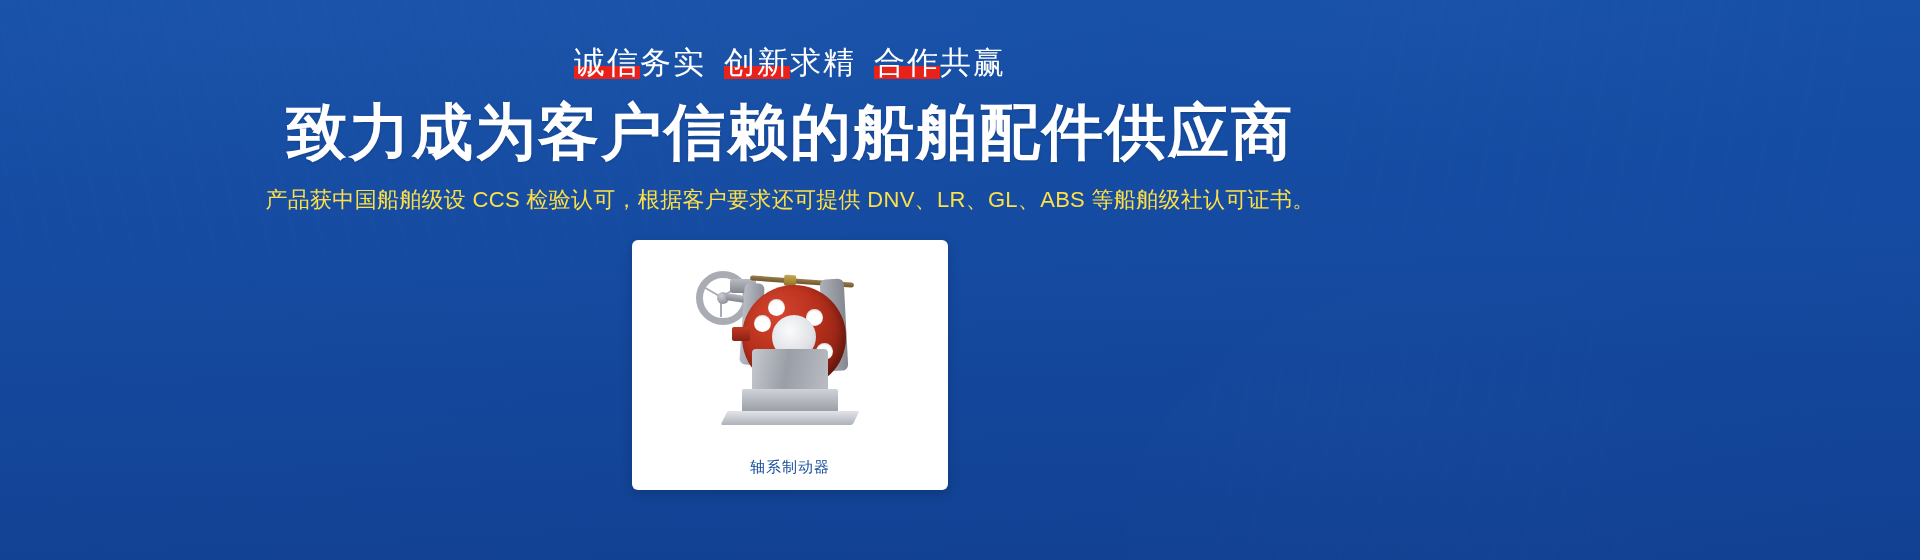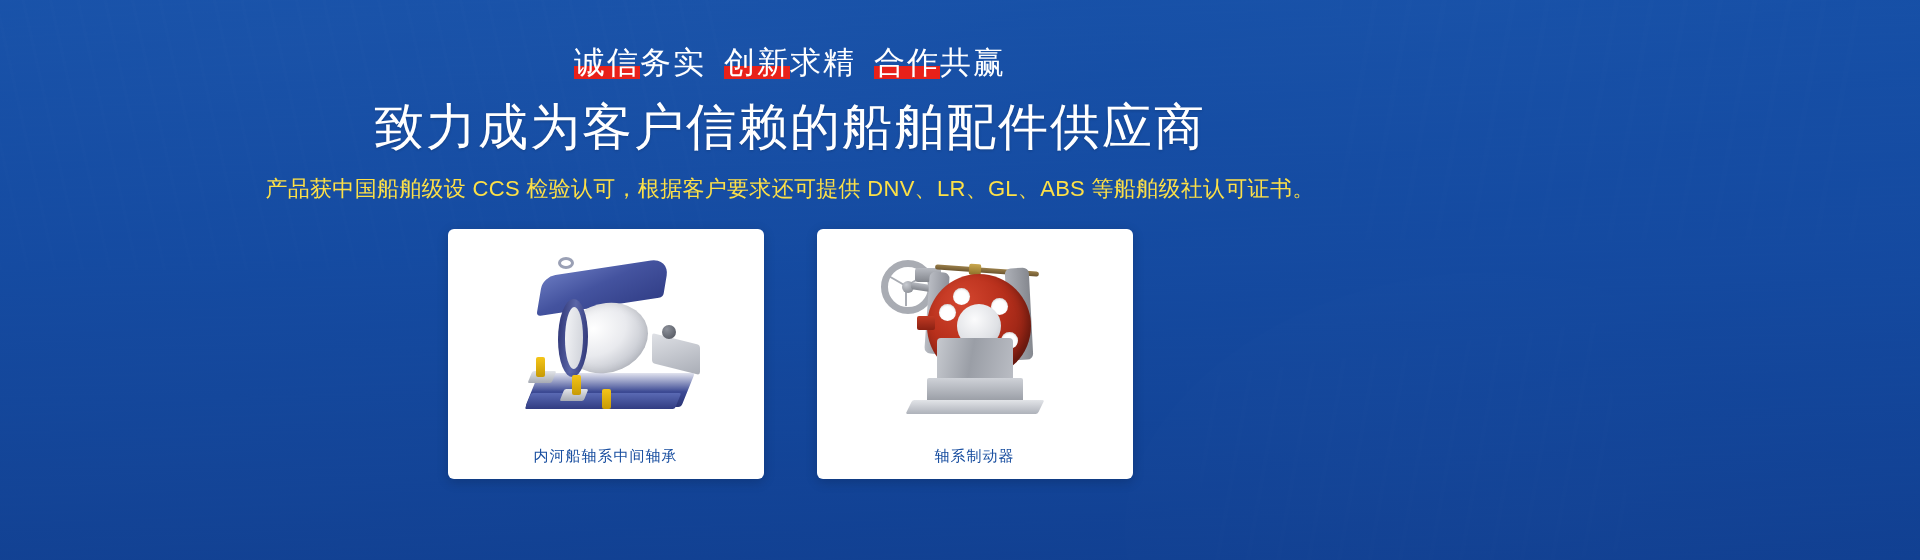--- a/index.html
+++ b/index.html
@@ -116,23 +116,23 @@
     position:absolute;
     left:0; right:0; bottom:-1px;
     height:13px;
     background:#e8211a;
     z-index:-1;
   }
   .tagline .gap{ display:inline-block; width:18px; }
 
   .headline{
     margin-top:24px;
-    font-size:50px;
+    font-size:61px;
     line-height:1;
-    font-weight:normal;
+    font-weight:bold;
     color:#ffffff;
     letter-spacing:2px;
     white-space:nowrap;
     text-shadow:0 1px 3px rgba(0,0,0,.18);
   }
 
   .subtitle{
     margin-top:26px;
     font-size:22px;
     line-height:1;
@@ -419,42 +419,20 @@
       <span class="seg"><span class="hl">诚信</span><span>务实</span></span><span class="gap"></span><span class="seg"><span class="hl">创新</span><span>求精</span></span><span class="gap"></span><span class="seg"><span class="hl">合作</span><span>共赢</span></span>
     </div>
 
     <h1 class="headline">致力成为客户信赖的船舶配件供应商</h1>
 
     <p class="subtitle">产品获中国船舶级设 CCS 检验认可，根据客户要求还可提供 DNV、LR、GL、ABS 等船舶级社认可证书。</p>
 
     <div class="cards">
 
 
-      <div class="card">
-        <div class="card-figure">
-          <div class="bearing">
-            <div class="cap"></div>
-            <div class="lug2"></div>
-            <div class="body"></div>
-            <div class="bore"></div>
-            <div class="bore-ring"></div>
-            <div class="bore-inner"></div>
-            <div class="plate"></div>
-            <div class="knob"></div>
-            <div class="base"></div>
-            <div class="base2"></div>
-            <div class="foot" style="left:24px;bottom:28px"></div>
-            <div class="foot" style="left:56px;bottom:10px"></div>
-            <div class="yellow" style="left:30px;bottom:34px"></div>
-            <div class="yellow" style="left:66px;bottom:16px"></div>
-            <div class="yellow" style="left:96px;bottom:2px"></div>
-          </div>
-        </div>
-        <div class="card-label">内河船轴系中间轴承</div>
-      </div>
 
       <div class="card">
         <div class="card-figure">
           <div class="brake">
             <div class="wheel"></div>
             <div class="spoke" style="transform:rotate(0deg)"></div>
             <div class="spoke" style="transform:rotate(120deg)"></div>
             <div class="spoke" style="transform:rotate(240deg)"></div>
             <div class="wheel-hub"></div>
             <div class="wheel-shaft"></div>

